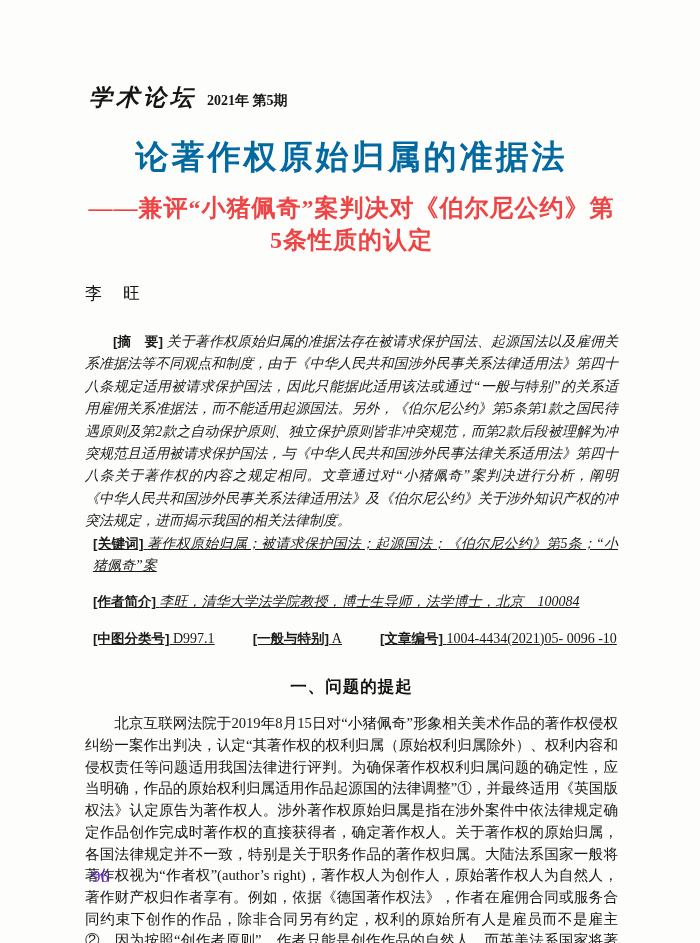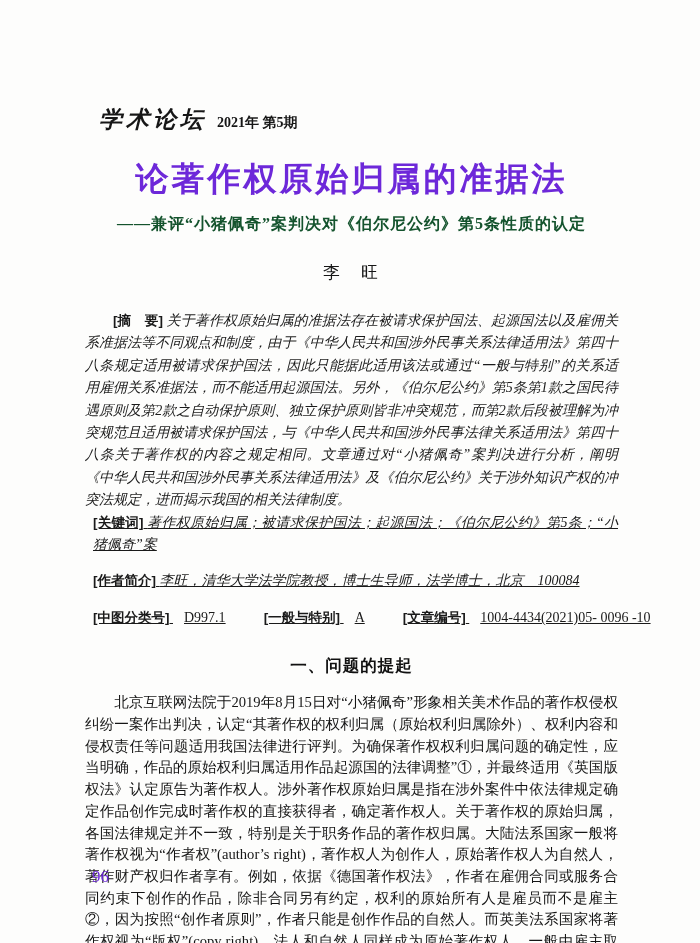--- a/index.html
+++ b/index.html
@@ -9,65 +9,65 @@
     margin:0 auto;
     background:#fdfdfc;
     color:#1a1a1a;
     font-family:"Liberation Serif","DejaVu Serif",serif;
     overflow:hidden;
     box-sizing:border-box;
   }
   .content{padding:0 82px 0 85px;}
 
   
-  .journal-header{padding-top:104px;margin-left:14px;white-space:nowrap;}
+  .journal-header{padding-top:82px;margin-left:4px;white-space:nowrap;}
   .journal-name{
     font-family:"DejaVu Serif","Liberation Serif",serif;
     font-style:italic;font-weight:bold;
     font-size:23px;letter-spacing:4px;color:#161616;
   }
   .journal-issue{
     font-family:"Liberation Serif",serif;
     font-weight:bold;font-size:14px;margin-left:6px;color:#161616;
   }
 
   
   .title{
     margin:22px 0 0 0;text-align:center;
     font-family:Liberation Mono, monospace;
-    font-size:33px;font-weight:bold;letter-spacing:3px;color:#6d28d9;
+    font-size:33px;font-weight:bold;letter-spacing:3px;color:#0369a1;
   }
   .subtitle{
     margin:12px 0 0 0;text-align:center;
     font-family:"Liberation Serif",serif;
-    font-size:16px;font-weight:bold;letter-spacing:1px;color:#14532d;
+    font-size:24px;font-weight:bold;letter-spacing:1px;color:#ef4444;
   }
   .author{
-    margin-top:26px;text-align:center;
+    margin-top:26px;text-align:left;
     font-size:17px;letter-spacing:2px;color:#161616;
   }
 
   
   .abstract{
     margin:26px 0 0 0;
     font-size:14px;line-height:22.4px;
     text-align:justify;text-indent:2em;
   }
   .kaiti{font-style:italic;}
   .meta-label{
     font-family:"Liberation Sans","DejaVu Sans",sans-serif;
     font-weight:bold;font-style:normal;font-size:13.5px;margin-top:36px;
   }
   .meta-line{
     margin-left:8px;margin-top:0;
     font-size:14px;line-height:22.4px;text-align:justify;text-decoration:underline;
   }
   .clc-group{margin-right:38px;white-space:nowrap;}
   .clc-group:last-child{margin-right:0;}
-  .roman{font-style:normal;margin-left:11px;}
+  .roman{font-style:normal;}
 
   
   .section-heading{
     margin:26px 0 0 0;text-align:center;
     font-family:Liberation Mono, monospace;
     font-size:16.5px;font-weight:bold;letter-spacing:1px;color:#111;
   }
   .body-para{
     margin:15px 0 0 0;
     font-size:14.6px;line-height:21.7px;

